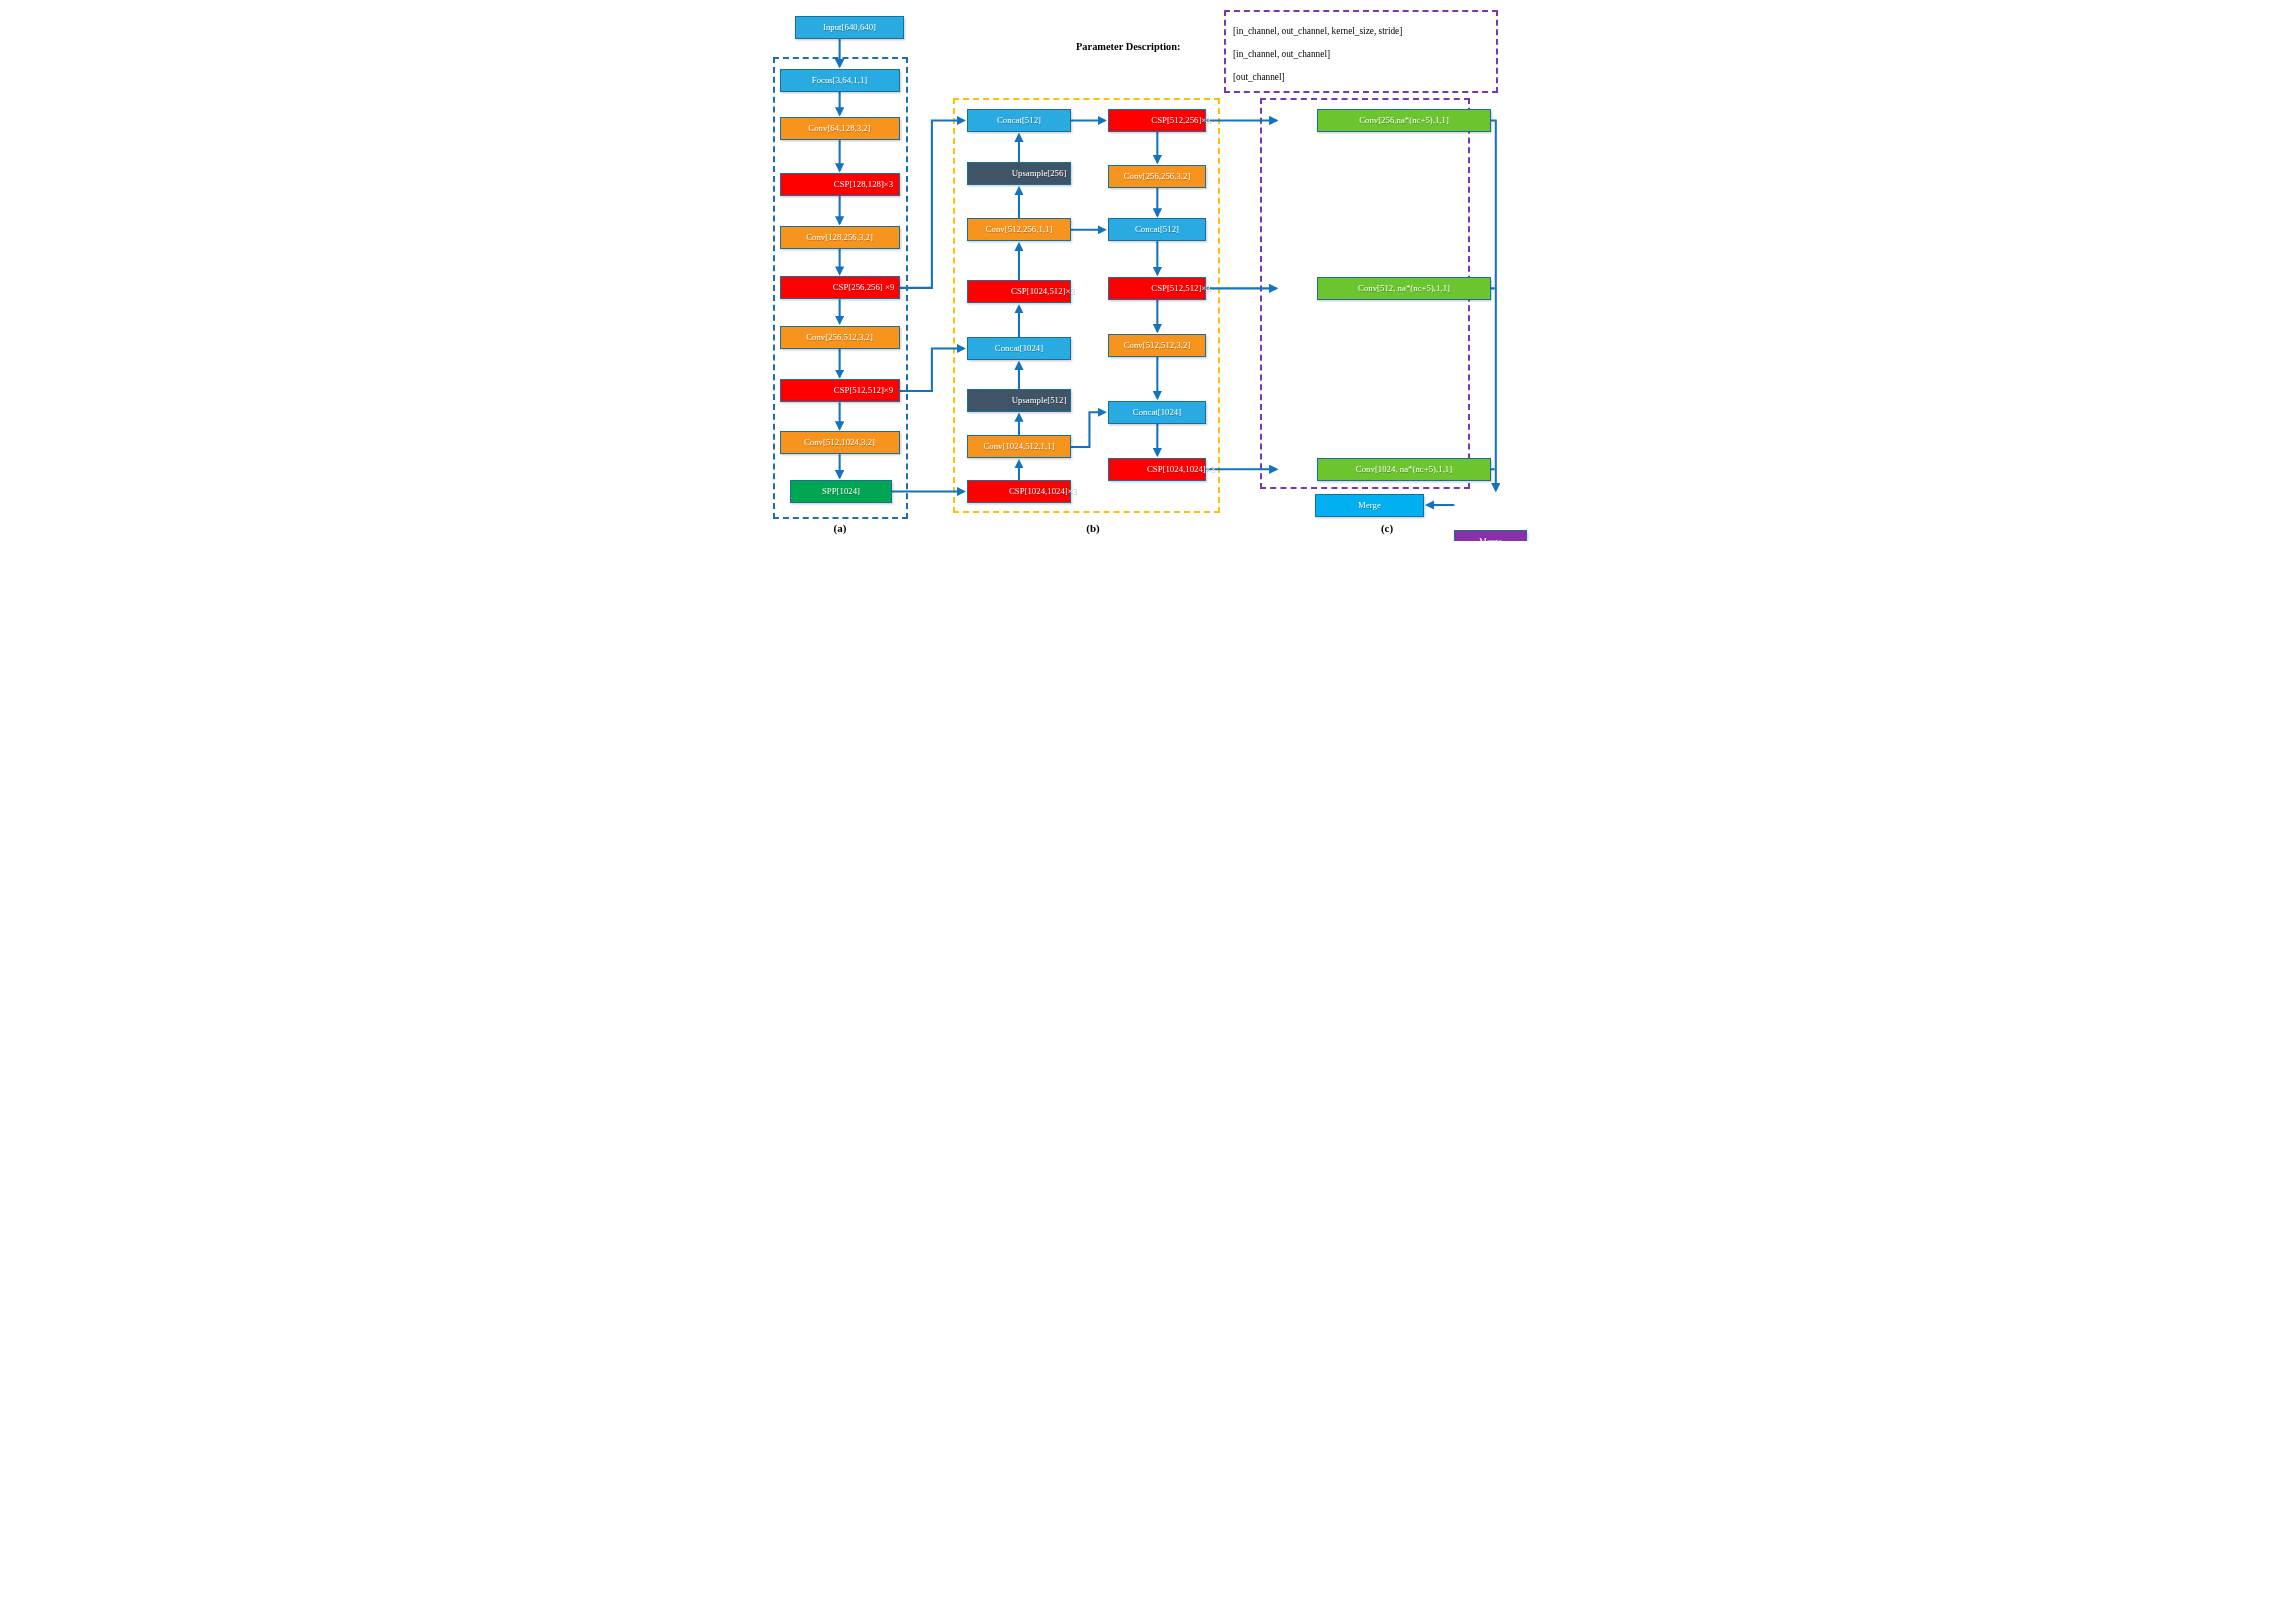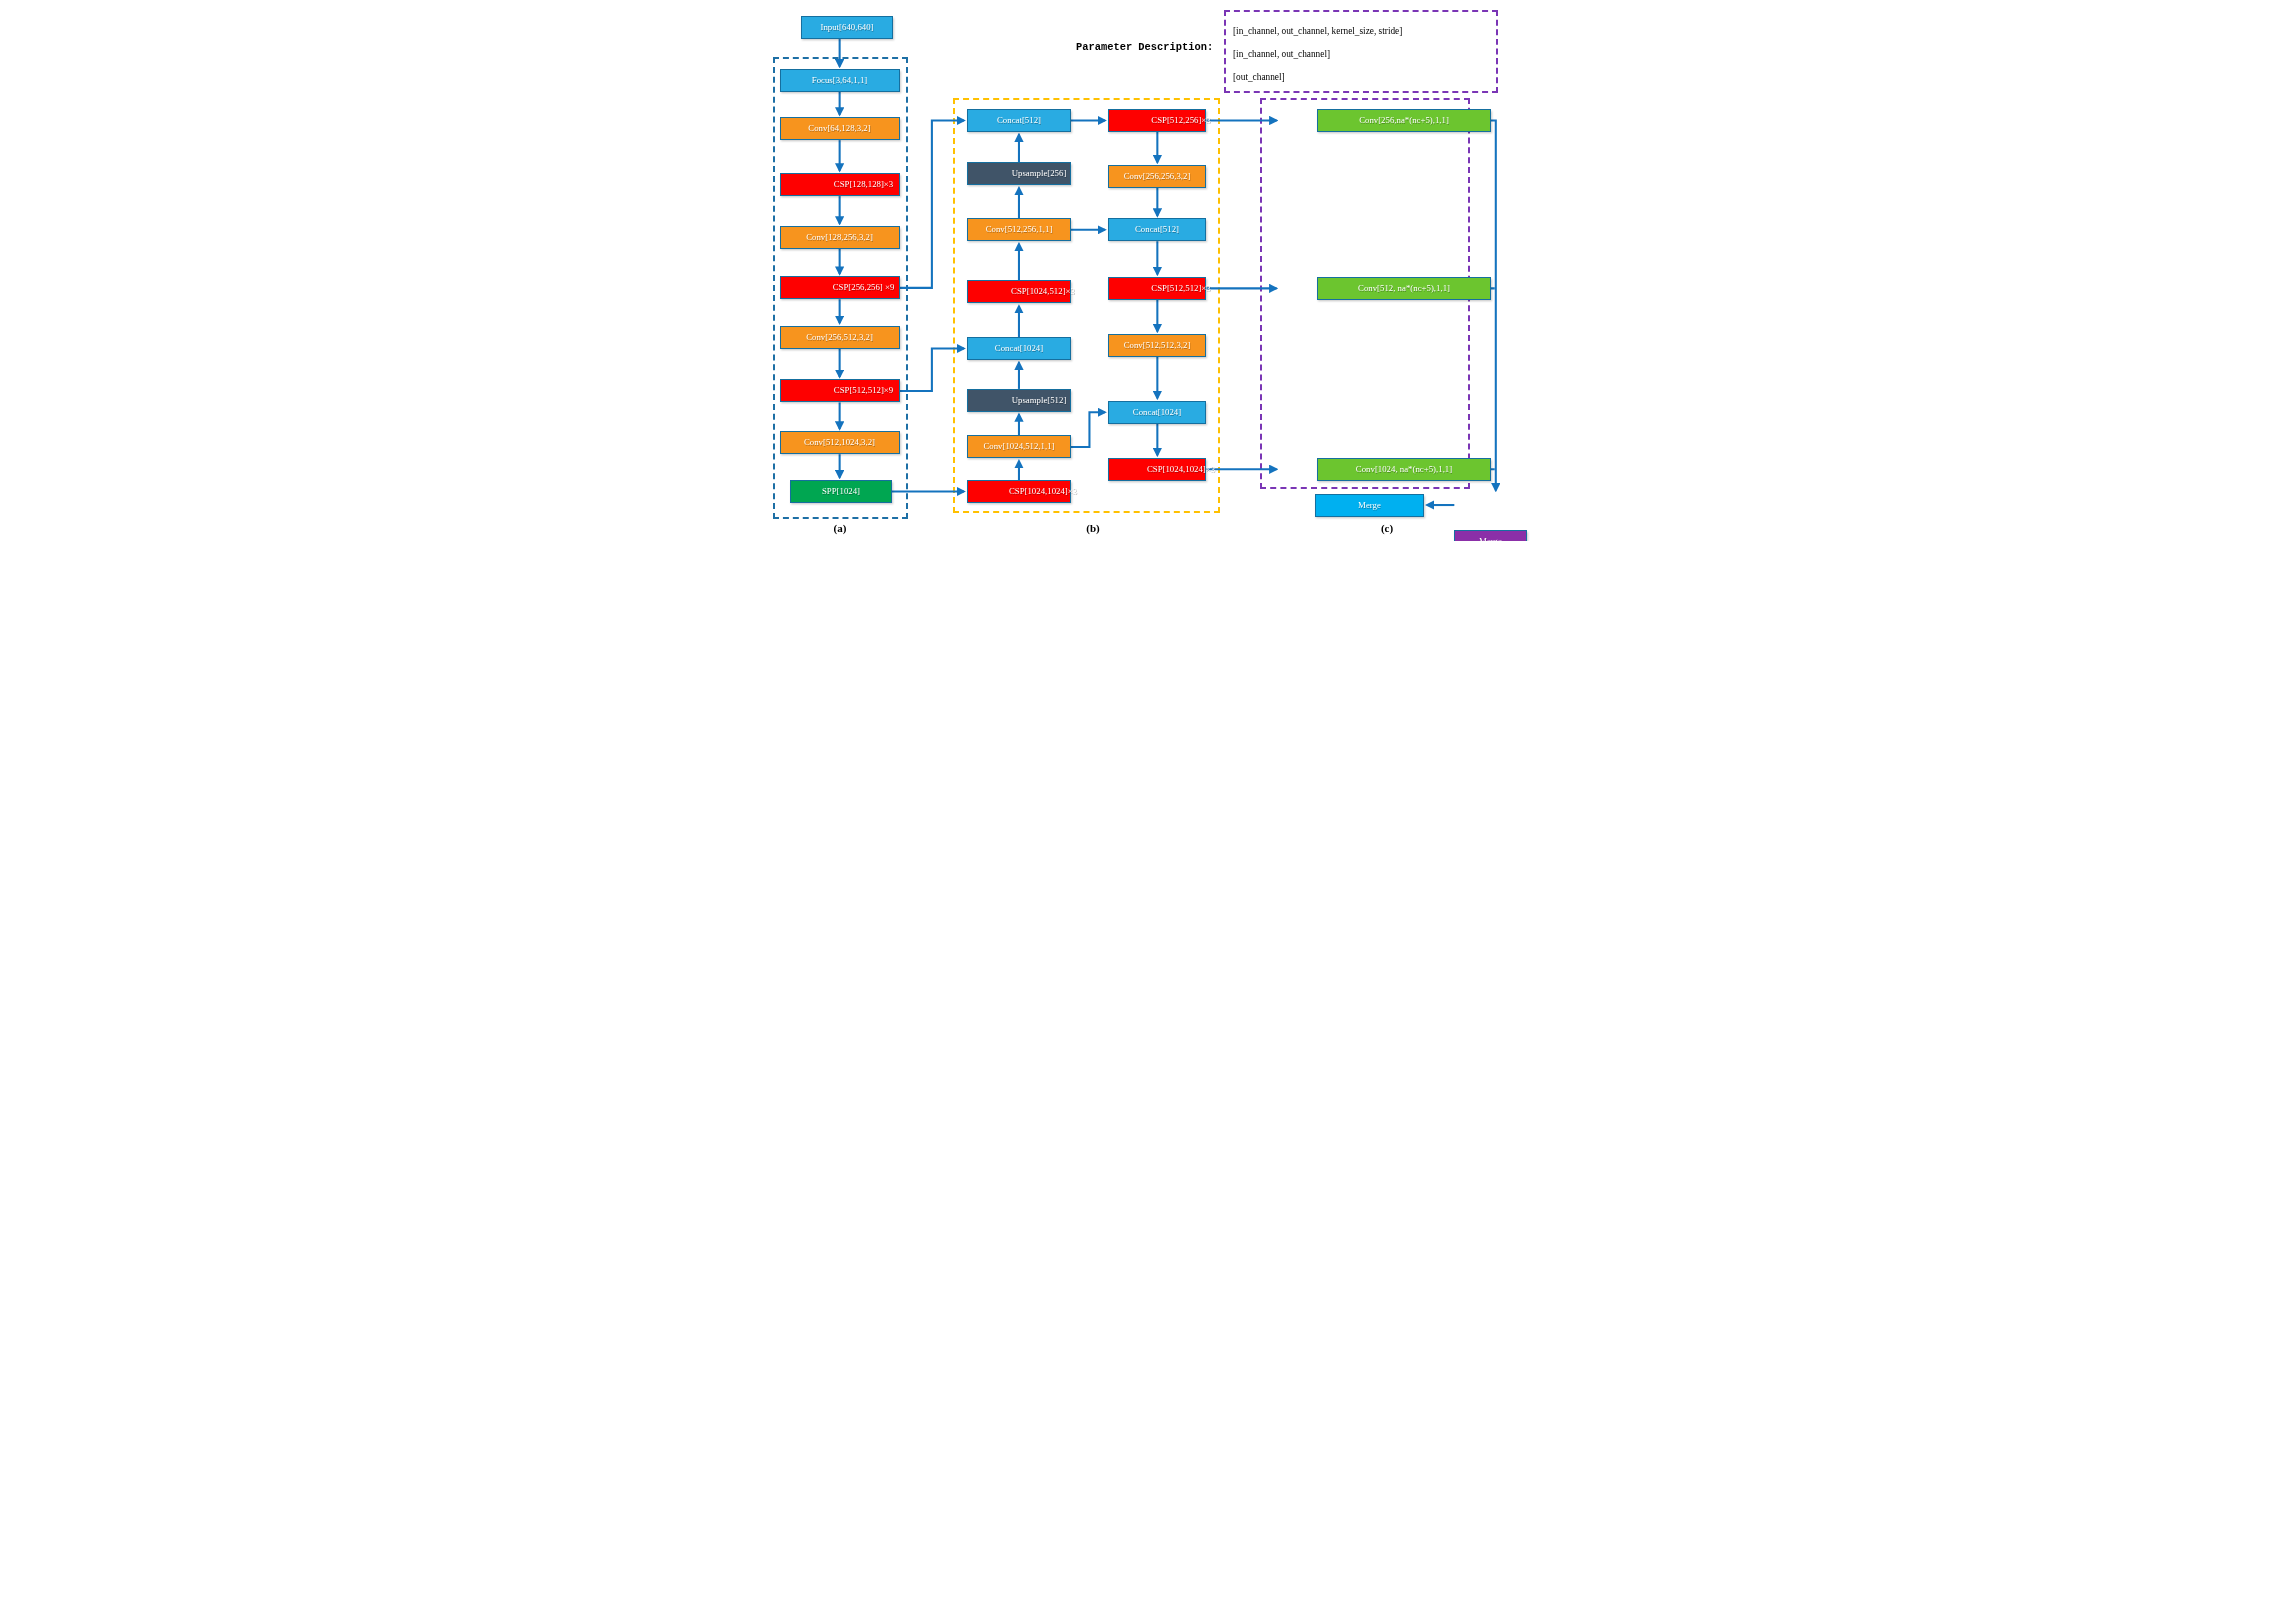--- a/index.html
+++ b/index.html
@@ -43,21 +43,20 @@
   .caption{
     position:absolute;
     color:#000;font-weight:bold;font-size:11px;
     transform:translateX(-50%);
     text-align:center;
   }
   .legend-title{
     position:absolute;
     color:#000;font-weight:bold;font-size:10.4px;
     white-space:nowrap;
-    font-family:Liberation Mono, monospace;
   }
   .legend-line{
     position:absolute;
     color:#000;font-size:9.3px;
     white-space:nowrap;
   }
   #connectors{position:absolute;left:0;top:0;z-index:2;}
   .node,.caption,.legend-title,.legend-line{z-index:3;}
   #connectors line,#connectors polyline{
     stroke:var(--arrow,#1473BE);stroke-width:4;fill:none;
@@ -118,21 +117,21 @@
     <line x1="852" y1="556" x2="987" y2="556" marker-end="url(#arw)"></line>
     <line x1="852" y1="905" x2="987" y2="905" marker-end="url(#arw)"></line>
 
     <polyline points="1328,232 1410,232 1410,946" marker-end="url(#arw)"></polyline>
     <line x1="1328" y1="556" x2="1408" y2="556"></line>
     <line x1="1328" y1="905" x2="1408" y2="905"></line>
 
     <line x1="1330" y1="974" x2="1277" y2="974" marker-end="url(#arw)"></line>
   </svg>
 
-  <div class="node fill-cyan" style="left:36px;top:16px;width:92px;height:23px">Input[640,640]</div>
+  <div class="node fill-cyan" style="left:30px;top:16px;width:109px;height:23px">Input[640,640]</div>
   <div class="node fill-cyan" style="left:14.5px;top:69px;width:120px;height:23px">Focus[3,64,1,1]</div>
   <div class="node fill-orange" style="left:14.5px;top:117px;width:120px;height:23px">Conv[64,128,3,2]</div>
   <div class="node fill-red" style="left:14.5px;top:173px;width:120px;height:23px">CSP[128,128]×3</div>
   <div class="node fill-orange" style="left:14.5px;top:226px;width:120px;height:23px">Conv[128,256,3,2]</div>
   <div class="node fill-red" style="left:14.5px;top:276px;width:120px;height:23px">CSP[256,256] ×9</div>
   <div class="node fill-orange" style="left:14.5px;top:326px;width:120px;height:23px">Conv[256,512,3,2]</div>
   <div class="node fill-red" style="left:14.5px;top:379px;width:120px;height:23px">CSP[512,512]×9</div>
   <div class="node fill-orange" style="left:14.5px;top:431px;width:120px;height:23px">Conv[512,1024,3,2]</div>
   <div class="node fill-green" style="left:25px;top:480px;width:102px;height:23px">SPP[1024]</div>
 

